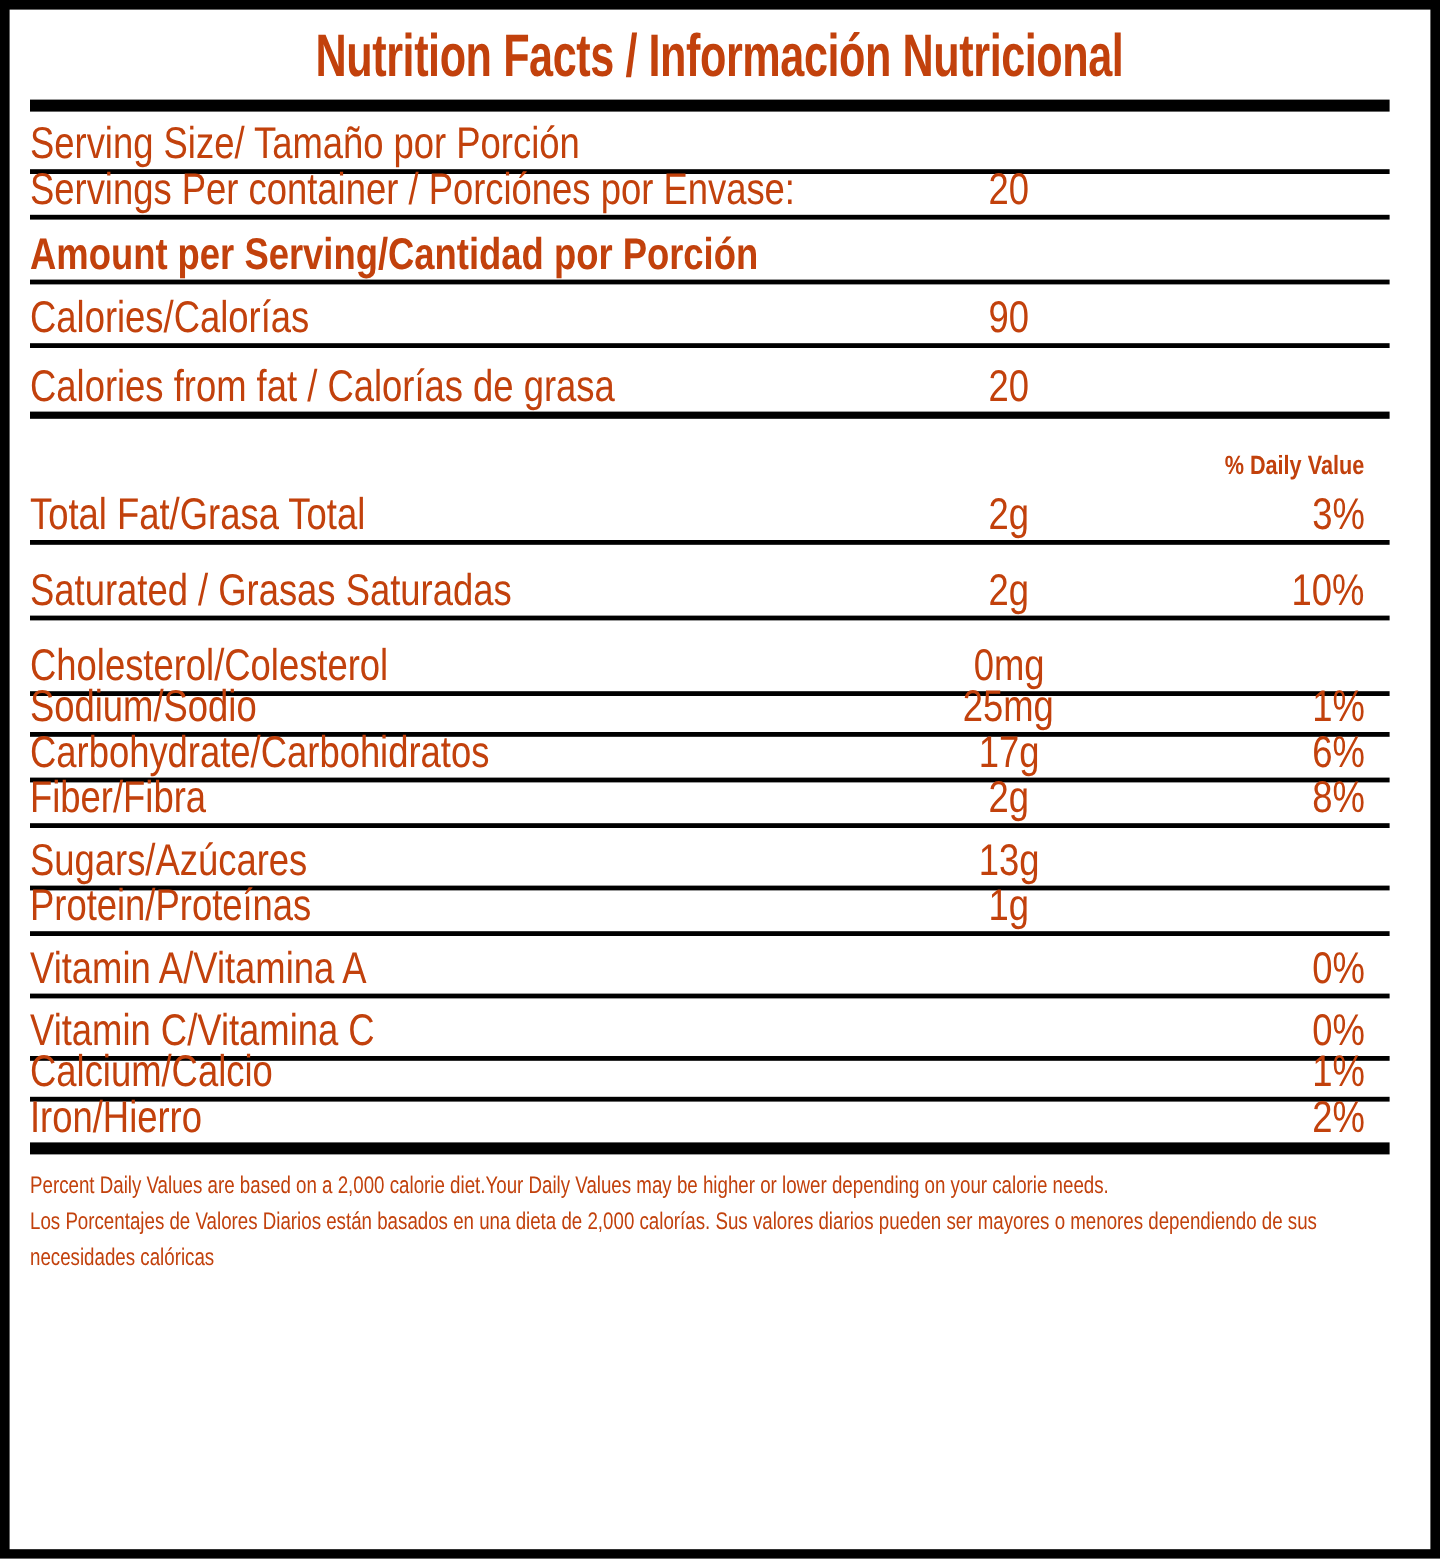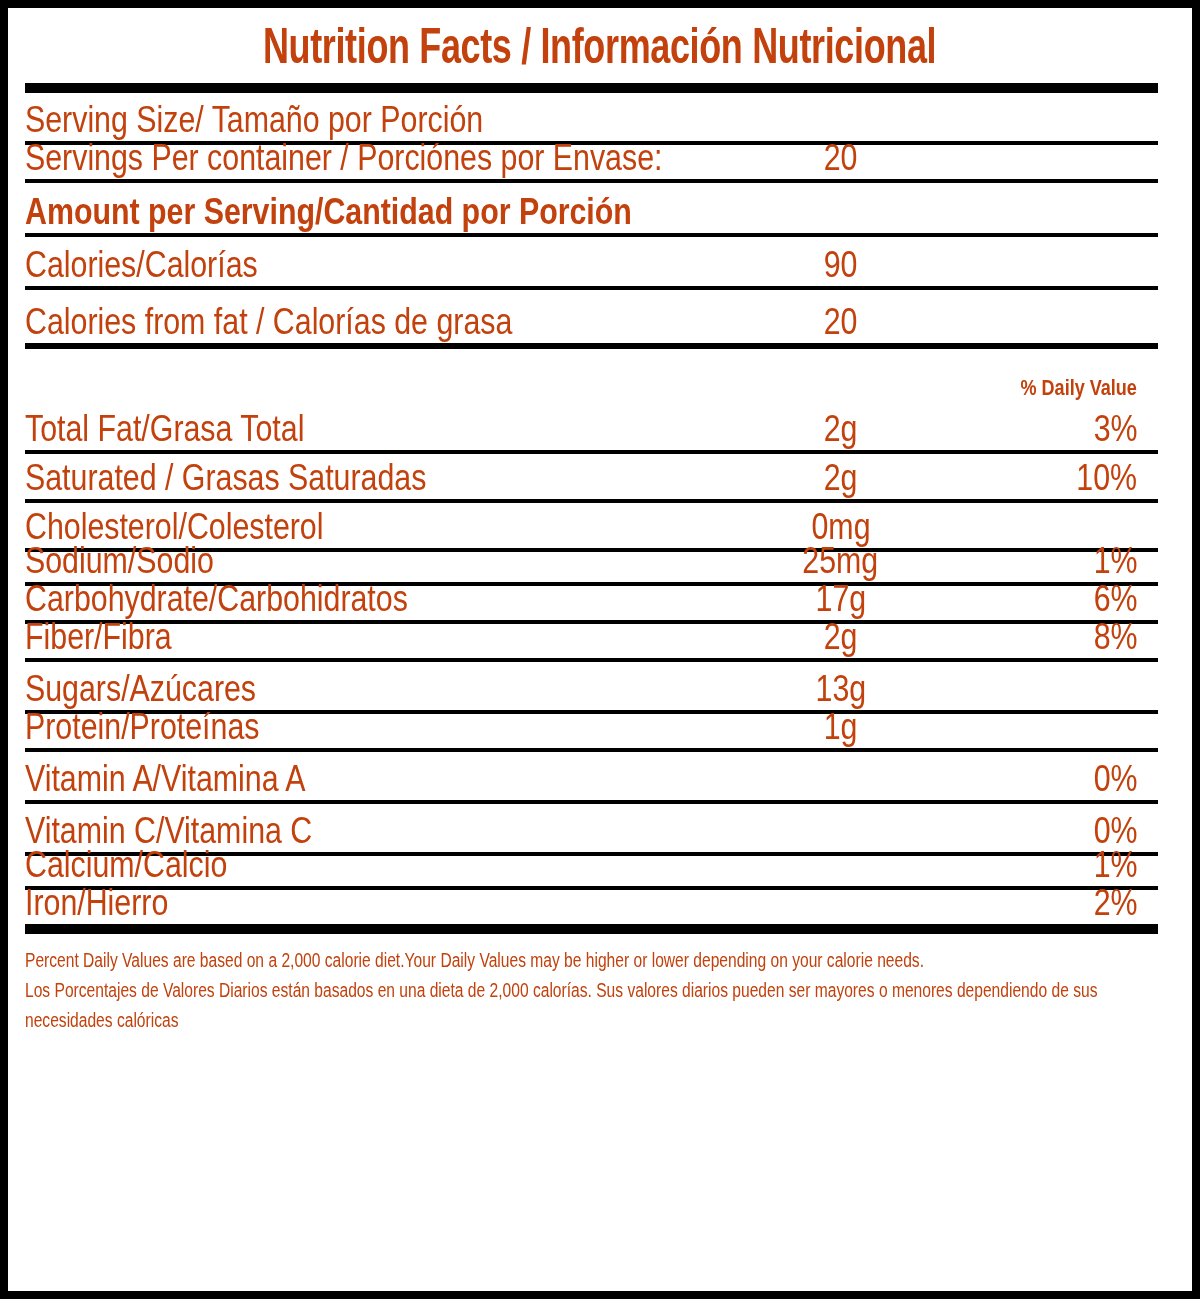--- a/index.html
+++ b/index.html
@@ -14,21 +14,21 @@
     transform:scaleX(0.72);transform-origin:center center;letter-spacing:-0.5px;}
   .bar{height:10px;flex:none;background:#000;margin:0 34px 0 17px;}
   .row{
     position:relative;flex:none;display:flex;align-items:flex-end;
     box-sizing:border-box;margin:0 34px 0 17px;
     border-bottom:4px solid #000;font-size:37px;
   }
   .b0{border-bottom:none;}
   .b6{border-bottom-width:6px;}
   .b7{border-bottom-width:7px;}
-  .h49{height:49px;gap:34px;}.h50{height:34px;}.h51{height:38px;}.h52{height:52px;}
+  .h49{height:63px;gap:34px;}.h50{height:34px;}.h51{height:38px;}.h52{height:52px;}
   .h53{height:53px;}.h54{height:54px;}.h57{height:57px;}.h59{height:59px;}
   .cx{display:inline-block;transform:scaleX(0.82);transform-origin:left center;white-space:nowrap;}
   .cxc{display:inline-block;transform:scaleX(0.82);transform-origin:center center;white-space:nowrap;}
   .cxr{display:inline-block;transform:scaleX(0.82);transform-origin:right center;white-space:nowrap;}
   .amt{position:absolute;left:57%;width:30%;text-align:center;}
   .pct{margin-left:auto;padding-right:21px;}
   .bold{font-weight:bold;}
   .dvh{justify-content:flex-end;font-size:22px;font-weight:bold;padding-right:21px;}
   .trans-label{margin-left:-6px;}
   .footer{flex:1;padding:11px 34px 0 17px;font-size:20px;line-height:30px;border-radius:28px;}

